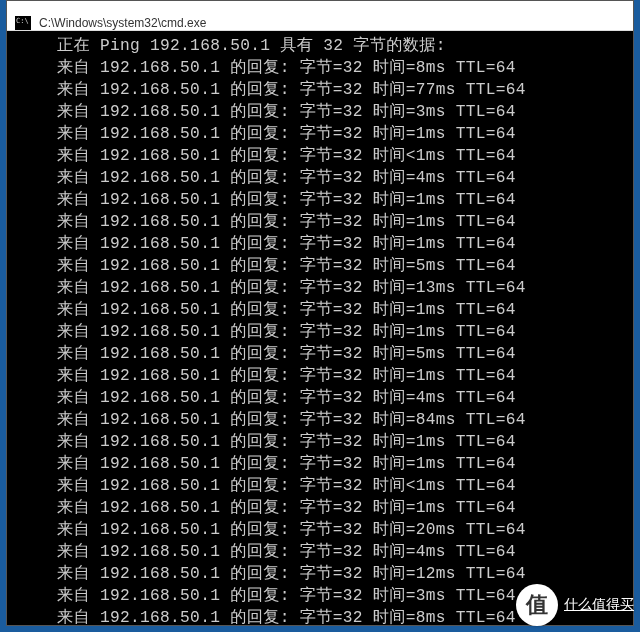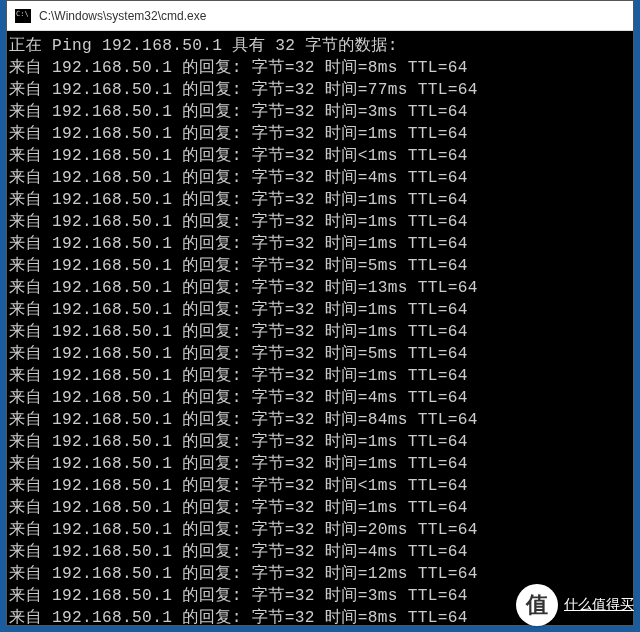--- a/index.html
+++ b/index.html
@@ -17,21 +17,21 @@
       top: 0;
       width: 628px;
       height: 626px;
       background: #000;
       border: 1px solid #555;
     }
     .titlebar {
       height: 30px;
       background: #fff;
       display: flex;
-      align-items: center;
+      align-items: flex-end;
       padding: 0 8px;
       border-bottom: 1px solid #ddd;
     }
     .titlebar-icon {
       width: 16px;
       height: 14px;
       background: #000;
       margin-right: 8px;
       position: relative;
       flex-shrink: 0;
@@ -53,20 +53,21 @@
     .terminal {
       background: #000;
       color: #ccc;
       padding: 4px 2px;
       font-size: 16.2px;
       line-height: 22px;
       letter-spacing: 0.3px;
       white-space: pre;
       height: calc(100% - 30px);
       overflow: hidden;
+      margin-left: 48px;
     }
     .terminal-line { white-space: pre; }
     .watermark {
       position: absolute;
       right: 6px;
       bottom: 6px;
       display: flex;
       align-items: center;
       gap: 6px;
       z-index: 10;

